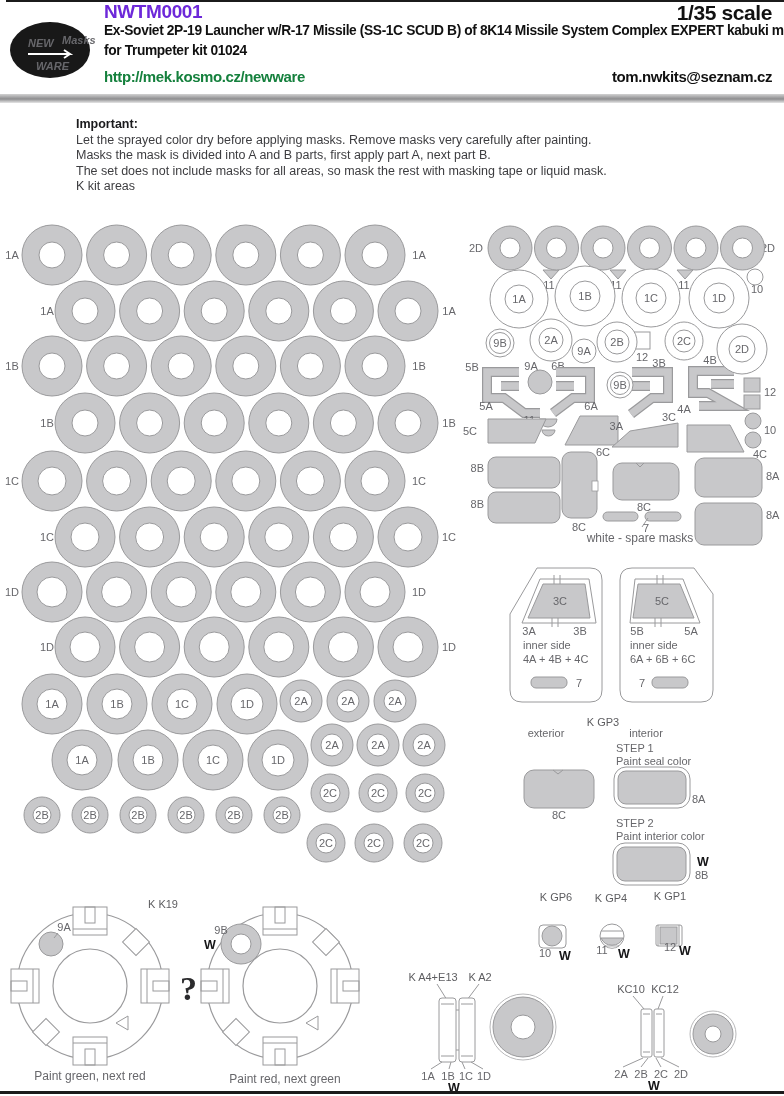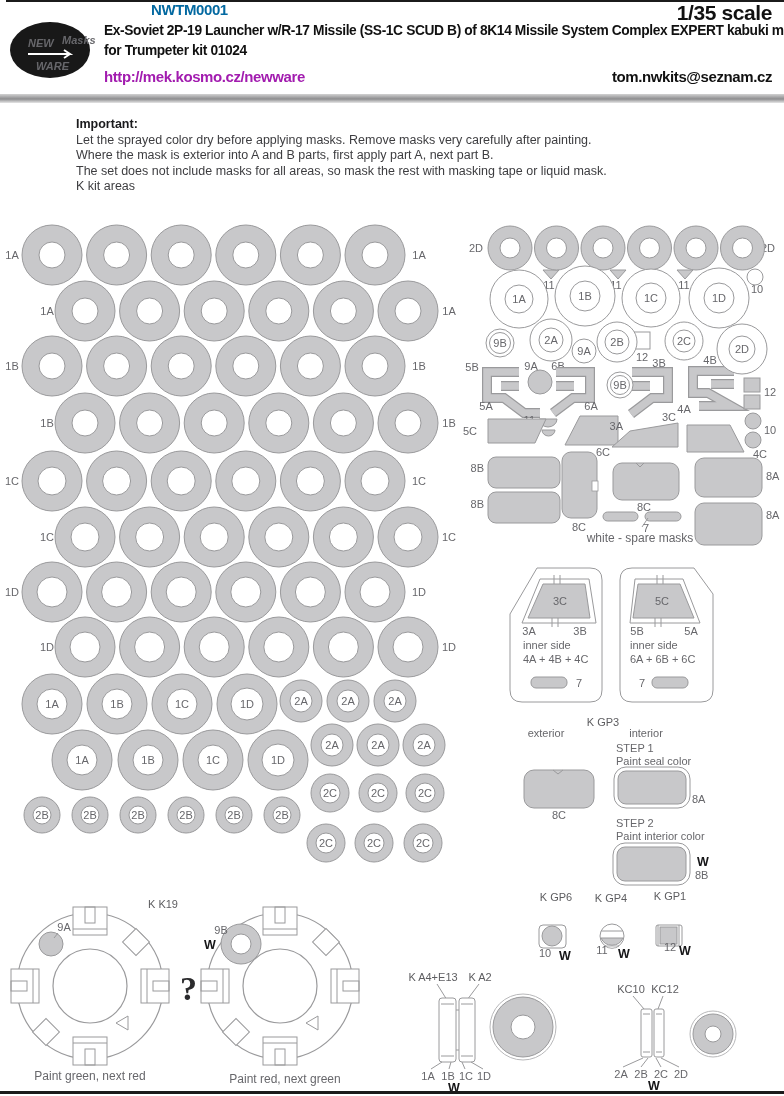--- a/index.html
+++ b/index.html
@@ -1,25 +1,25 @@
 <!DOCTYPE html>
 <html><head>
 <meta charset="utf-8">
 <style>
   html,body{margin:0;padding:0;background:#e8e8e8;}
   .page{position:relative;width:784px;height:1096px;background:#fff;overflow:hidden;
         font-family:"Liberation Sans",sans-serif;}
   .edge-t{position:absolute;top:0;left:6px;width:778px;height:2px;background:#1b1b1b;}
   .edge-b{position:absolute;top:1091px;left:0;width:784px;height:3px;background:#1b1b1b;}
   .hdr{position:absolute;top:0;left:0;width:784px;height:104px;}
-  .hdr-code{position:absolute;left:104px;top:1px;font-size:15px;font-weight:bold;letter-spacing:-0.4px;color:#0369a1;margin-left:47px;}
+  .hdr-code{position:absolute;left:104px;top:1px;font-size:19px;font-weight:bold;letter-spacing:-0.4px;color:#6d28d9;}
   .hdr-scale{position:absolute;right:12px;top:1px;font-size:21px;font-weight:bold;letter-spacing:-0.4px;color:#111;}
   .hdr-titles{position:absolute;left:104px;top:20px;width:700px;transform:scaleX(0.95);transform-origin:0 0;}
   .hdr-t1,.hdr-t2{font-size:14.5px;font-weight:bold;letter-spacing:-0.4px;color:#111;line-height:20px;white-space:nowrap;}
-  .hdr-url{position:absolute;left:104px;top:68px;font-size:15px;font-weight:bold;letter-spacing:-0.4px;color:#a21caf;}
+  .hdr-url{position:absolute;left:104px;top:68px;font-size:15px;font-weight:bold;letter-spacing:-0.4px;color:#15803d;}
   .hdr-mail{position:absolute;right:12px;top:68px;font-size:15px;font-weight:bold;letter-spacing:-0.4px;color:#111;margin-left:23px;}
   .bar{position:absolute;top:94px;left:0;width:784px;height:9px;
        background:linear-gradient(#d2d2d2,#8d8d8f 55%,#e6e6e6);}
   .notes{position:absolute;left:36px;top:117px;width:600px;font-size:12.5px;color:#3d3d40;line-height:15.6px;margin-left:40px;}
   .notes b.hd{color:#1a1a1c;}
   svg text{font-family:"Liberation Sans",sans-serif;fill:#67676b;font-size:11px;}
   text.mid{text-anchor:middle;} text.end{text-anchor:end;}
   text.bw{font-weight:bold;fill:#161618;font-size:12.5px;}
   text.kcap{fill:#5d5d60;}
   text.q{font-family:"Liberation Serif",serif;font-weight:bold;font-size:34px;fill:#2b2b2d;}
@@ -50,21 +50,21 @@
       <div class="hdr-t2">for Trumpeter kit 01024</div>
     </div>
     <div class="hdr-url">http://mek.kosmo.cz/newware</div>
     <div class="hdr-mail">tom.nwkits@seznam.cz</div>
     <div class="bar"></div>
   </div>
 
   <div class="notes">
     <b class="hd">Important:</b>
     <div>Let the sprayed color dry before applying masks. Remove masks very carefully after painting.</div>
-    <div>Where the mask is exterior into A and B parts, first apply part A, next part B.</div>
+    <div>Masks the mask is divided into A and B parts, first apply part A, next part B.</div>
     <div>The set does not include masks for all areas, so mask the rest with masking tape or liquid mask.</div>
     <div>K kit areas</div>
   </div>
 
   <svg id="sheet" width="784" height="1096" style="position:absolute;left:0;top:0">
     <defs>
       <g id="wblock">
         <rect x="-17" y="-79" width="34" height="28" fill="#fff" stroke="#9a9a9c"></rect>
         <rect x="-5" y="-79" width="10" height="16" fill="none" stroke="#9a9a9c"></rect>
         <line x1="-17" y1="-57" x2="17" y2="-57" stroke="#9a9a9c"></line>

